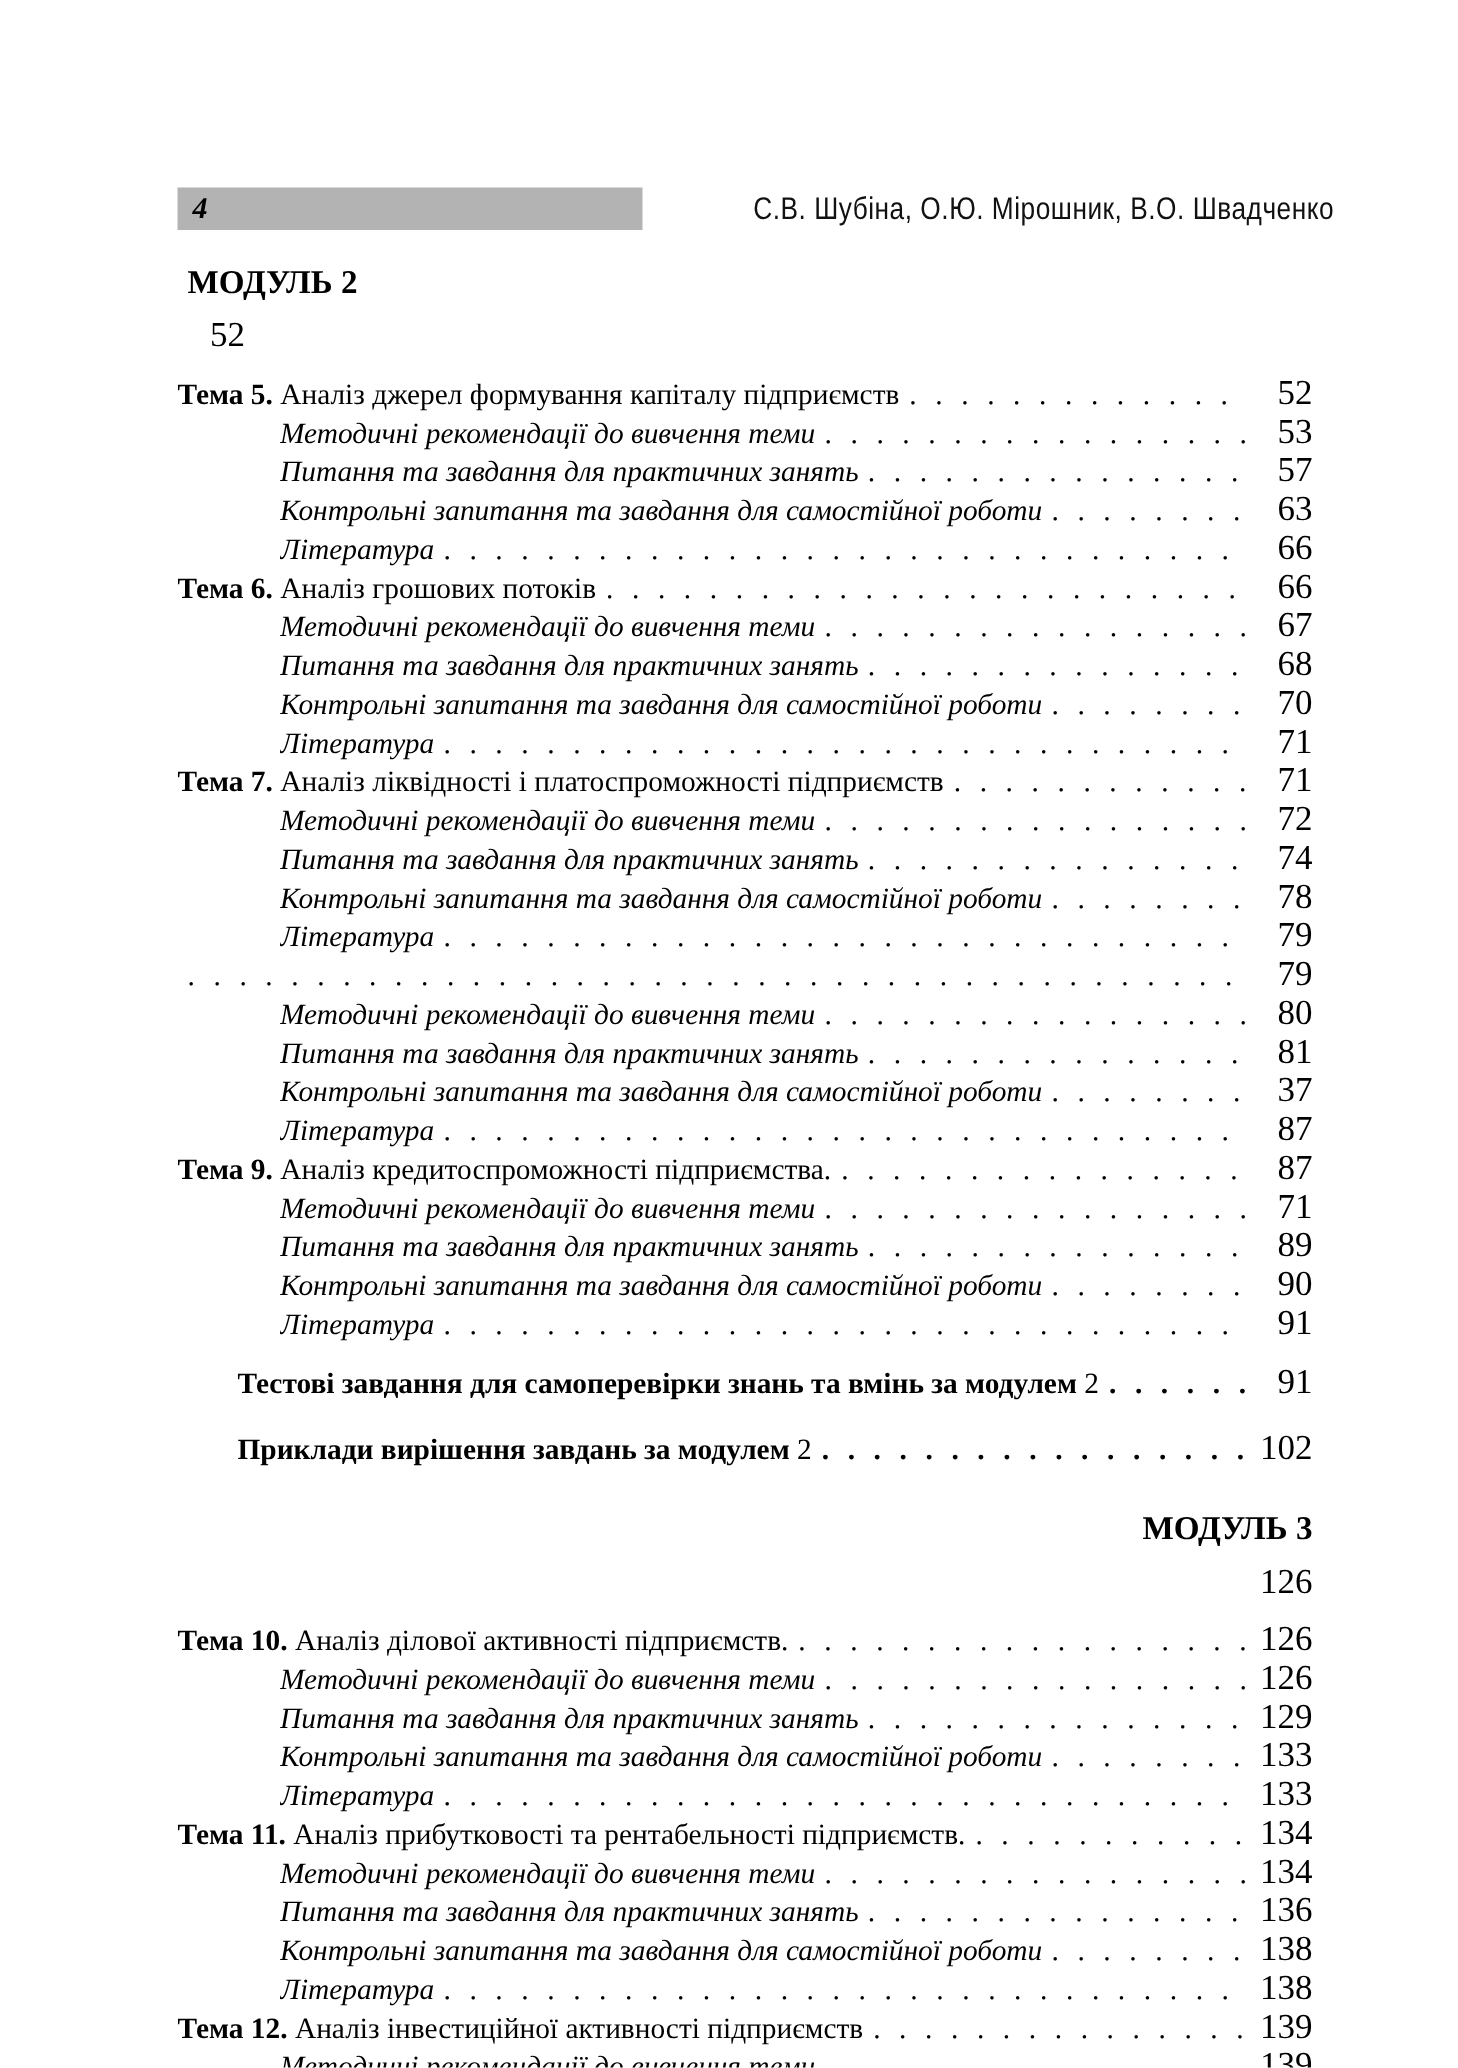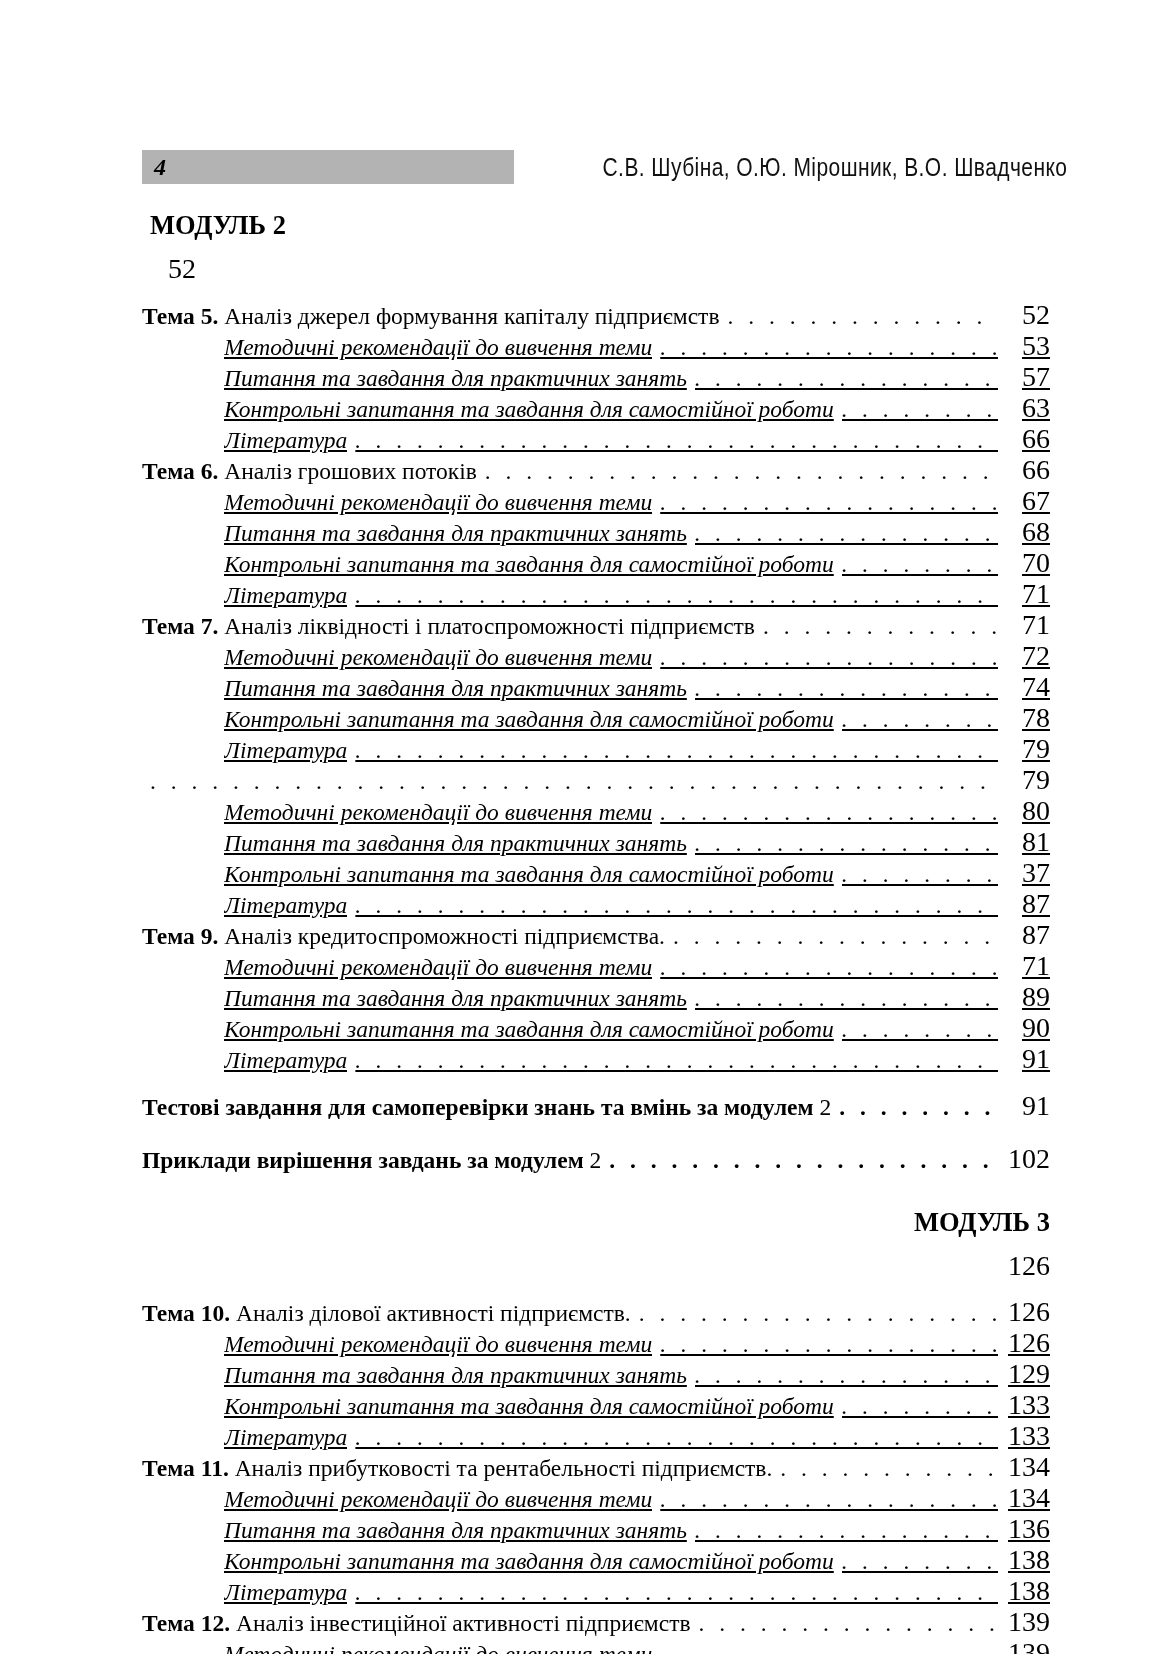--- a/index.html
+++ b/index.html
@@ -82,24 +82,23 @@
   }
 
   .row.module { font-weight: bold; font-size: 26.5px; margin-bottom: 16px; flex-direction: column; }
   .row.module ~ .row.module { margin-top: 32px; align-items: flex-end; }   
 
   .row.topic .prefix { font-weight: bold; }
 
   .row.sub {
     padding-left: 82px;
     font-style: italic;
-    text-decoration: underline;
-  }
-
-  .row.strong { font-weight: bold; margin-top: 16px; }
+  }
+
+  .row.strong { font-weight: bold; margin-top: 16px; margin-left: 48px; }
   .row.strong + .row.strong { margin-top: 22px; }
   .row.strong .suffix { font-weight: normal; }
 </style>
 </head>
 <body>
 
 <div class="page">
 
   <div class="header">
     <div class="pagenum-bar">

